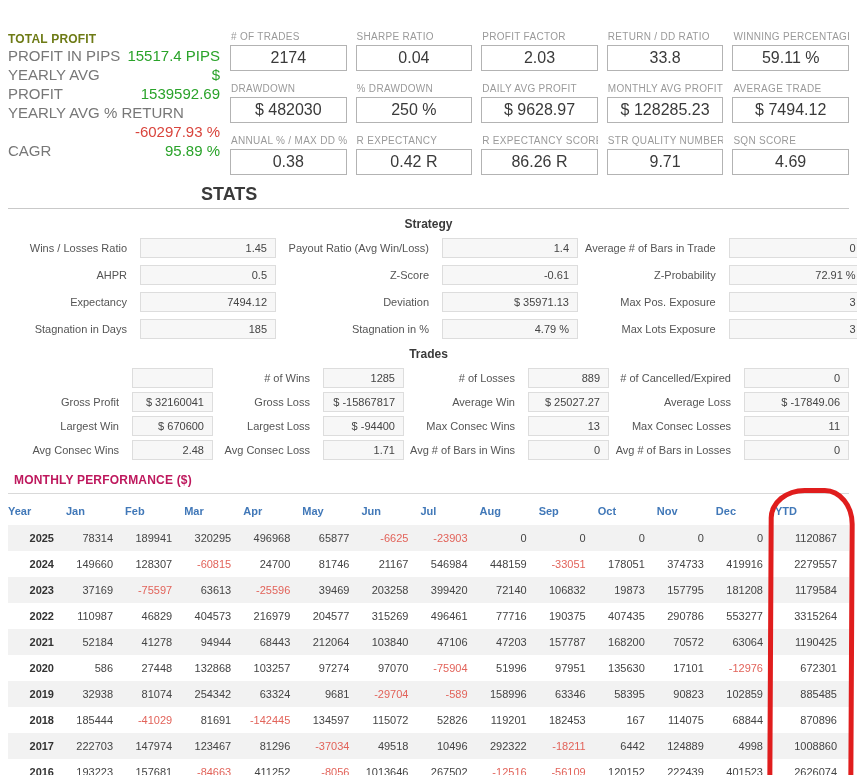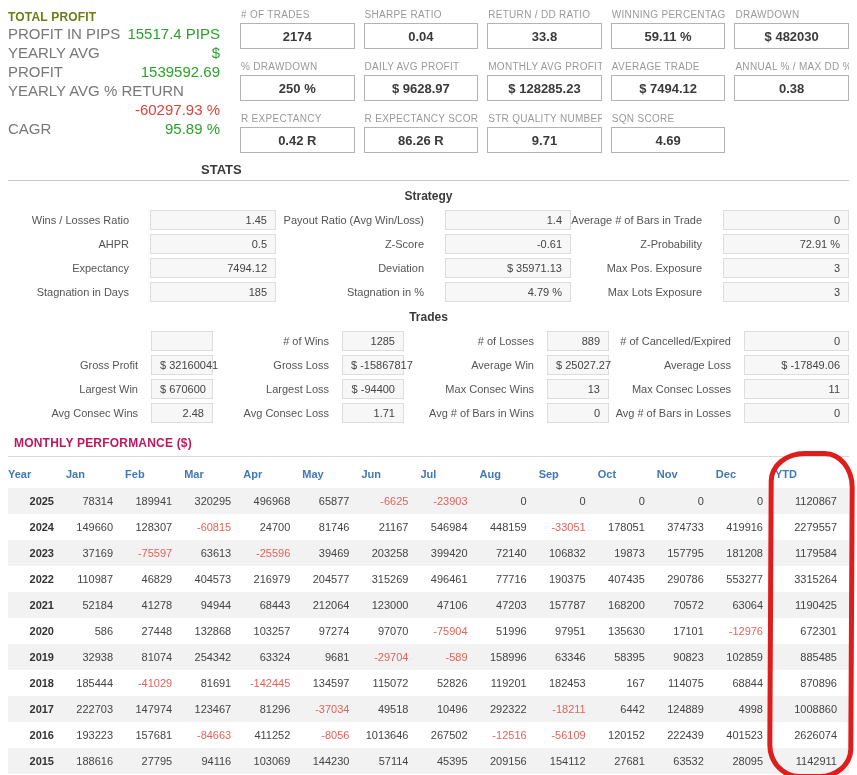--- a/index.html
+++ b/index.html
@@ -2,56 +2,56 @@
 <html style="--accent_green: #2aa32a; --negative_red: #d9443c; --table_negative_red: #e2635a; --olive_title: #6e7b16; --table_header_blue: #4178b8; --annotation_red: #e01d1d;"><head>
 <meta charset="utf-8">
 <style>
   html,body{margin:0;padding:0;}
   body{
     width:857px;height:775px;box-sizing:border-box;
     padding:6px 8px;overflow:hidden;background:#fff;
     font-family:"Liberation Sans", sans-serif;color:#333;
   }
   
-  .top{display:flex;gap:20px;}
+  .top{display:flex;gap:10px;margin-top:22px;}
   .summary{width:212px;flex-shrink:0;}
   .summary-title{font-size:12px;font-weight:bold;color:var(--olive_title);padding-top:4px;letter-spacing:.2px;}
   .summary-value{
     font-size:30px;font-weight:bold;color:var(--accent_green);
     padding:2px 0 6px 20px;border-bottom:1px solid #b9b9b9;margin-bottom:7px;letter-spacing:-.5px;
   }
   .summary-row{display:flex;justify-content:space-between;font-size:15px;line-height:19px;}
   .summary-row .lbl{color:#777;}
   .summary-row .val{text-align:right;}
   .val.green{color:var(--accent_green);}
   .val.red{color:var(--negative_red);}
   .kpi-grid{flex:1;display:grid;grid-template-columns:repeat(5,1fr);column-gap:9px;row-gap:9px;align-content:start;}
   .kpi-cell{min-width:0;}
   .kpi-label{font-size:10px;color:#9a9a9a;margin:3px 0 3px 1px;white-space:nowrap;overflow:hidden;letter-spacing:.3px;}
   .kpi-box{
     border:1px solid #b3b3b3;background:#fff;height:24px;
     display:flex;align-items:center;justify-content:center;
-    font-size:13px;font-weight:bold;color:#3a3a3a;white-space:nowrap;
+    font-size:16px;font-weight:normal;color:#3a3a3a;white-space:nowrap;
   }
   
-  .stats-heading{font-size:13px;font-weight:bold;color:#3a3a3a;margin:9px 0 3px 193px;}
+  .stats-heading{font-size:18px;font-weight:bold;color:#3a3a3a;margin:9px 0 3px 193px;}
   .rule{border:none;border-top:1px solid #c9c9c9;margin:0 0 2px 0;}
   .rule.light{border-top-color:#d9d9d9;}
   .subheading{text-align:center;font-size:12px;font-weight:bold;color:#3a3a3a;margin:8px 0 7px 0;}
   .pairs-grid{display:grid;row-gap:4px;}
-  .pairs-grid.strategy{grid-template-columns:268px 295px 1fr;}
+  .pairs-grid.strategy{grid-template-columns:268px 295px 1fr;gap:7px;}
   .pairs-grid.trades{grid-template-columns:205px 191px 205px 1fr;}
   .pair{display:flex;align-items:center;}
   .pair-label{flex:1;text-align:right;font-size:11px;color:#555;padding-right:13px;white-space:nowrap;}
   .pair-box{
     background:#f7f7f7;border:1px solid #ddd;box-sizing:border-box;
     font-size:11px;color:#444;text-align:right;padding:3px 8px;height:20px;white-space:nowrap;
   }
-  .strategy .pair-box{width:126px;margin-left:8px;}
-  .trades .pair-box{width:62px;}
+  .strategy .pair-box{width:136px;}
+  .trades .pair-box{width:81px;}
   .trades .pair:nth-child(4n) .pair-box{width:105px;}
   
   .monthly-heading{font-size:12px;font-weight:bold;color:#be185d;margin:13px 0 6px 6px;letter-spacing:.2px;}
   .table-wrap{position:relative;margin-top:3px;}
   table{width:100%;border-collapse:collapse;table-layout:fixed;font-size:11px;}
   th{color:var(--table_header_blue);font-weight:bold;text-align:left;padding:8px 12px 8px 0;}
   td{text-align:right;padding:7px 12px 7px 0;color:#444;}
   td.year{font-weight:bold;color:#333;}
   tr.odd{background:#f2f2f2;}
   .neg{color:var(--table_negative_red);}
@@ -94,20 +94,24 @@
   <div class="kpi-grid" id="kpi-grid">
       <div class="kpi-cell">
         <div class="kpi-label"># OF TRADES</div>
         <div class="kpi-box">2174</div>
       </div>
       <div class="kpi-cell">
         <div class="kpi-label">SHARPE RATIO</div>
         <div class="kpi-box">0.04</div>
       </div>
       <div class="kpi-cell">
+        <div class="kpi-label">PROFIT FACTOR</div>
+        <div class="kpi-box">2.03</div>
+      </div>
+      <div class="kpi-cell">
         <div class="kpi-label">RETURN / DD RATIO</div>
         <div class="kpi-box">33.8</div>
       </div>
       <div class="kpi-cell">
         <div class="kpi-label">WINNING PERCENTAGE</div>
         <div class="kpi-box">59.11 %</div>
       </div>
       <div class="kpi-cell">
         <div class="kpi-label">DRAWDOWN</div>
         <div class="kpi-box">$ 482030</div>
@@ -378,21 +382,21 @@
             <td>553277</td>
             <td>3315264</td>
           </tr>
           <tr class="odd">
             <td class="year">2021</td>
             <td>52184</td>
             <td>41278</td>
             <td>94944</td>
             <td>68443</td>
             <td>212064</td>
-            <td>123000</td>
+            <td>103840</td>
             <td>47106</td>
             <td>47203</td>
             <td>157787</td>
             <td>168200</td>
             <td>70572</td>
             <td>63064</td>
             <td>1190425</td>
           </tr>
           <tr>
             <td class="year">2020</td>

